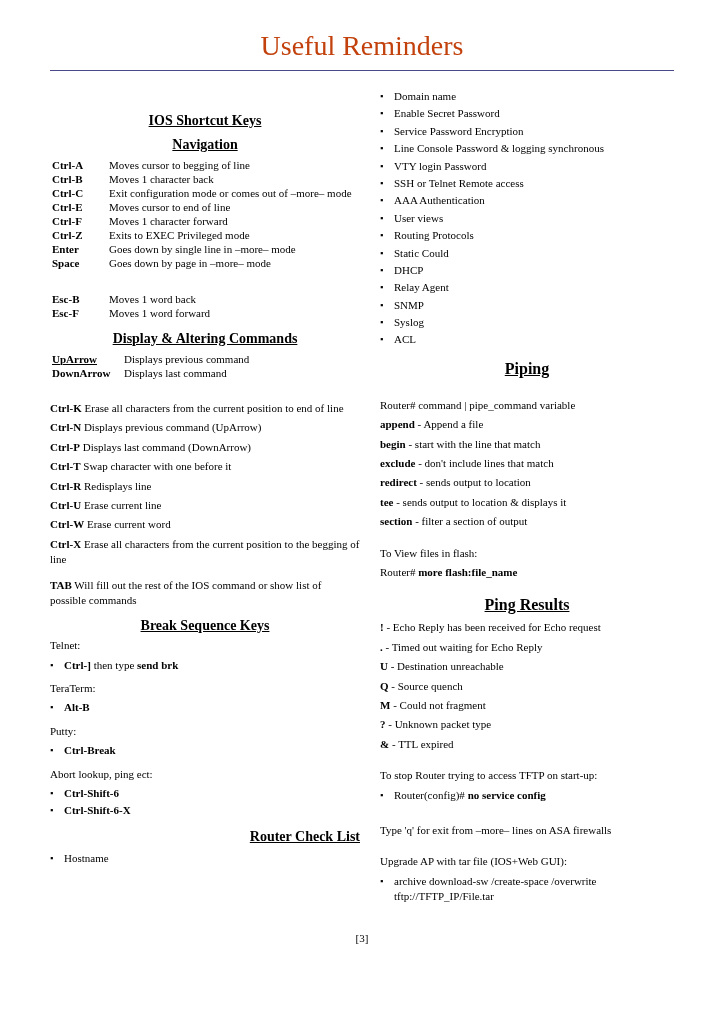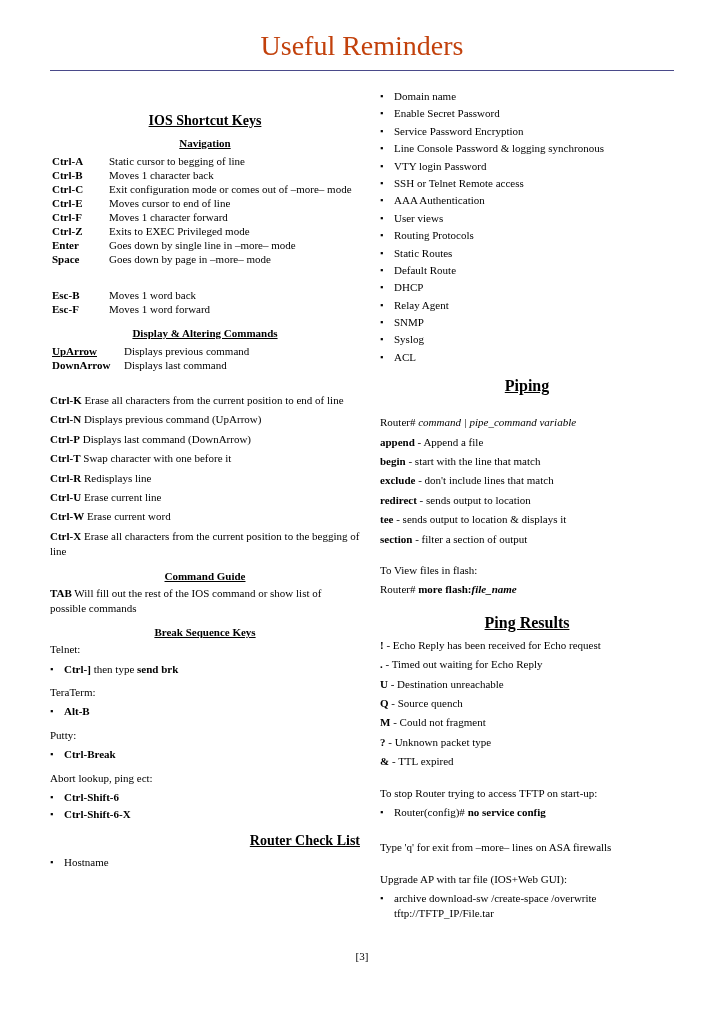--- a/index.html
+++ b/index.html
@@ -43,41 +43,41 @@
     }
     .section-title {
       text-align: center;
       font-size: 14px;
       font-weight: bold;
       text-decoration: underline;
       margin-bottom: 8px;
     }
     .subsection-title {
       text-align: center;
-      font-size: 11px;
+      font-size: 14px;
       font-weight: bold;
       text-decoration: underline;
       margin-bottom: 4px;
     }
     .key-table {
       width: 100%;
       margin-bottom: 8px;
     }
     .key-table tr td:first-child {
       font-weight: bold;
       white-space: nowrap;
       padding-right: 6px;
       vertical-align: top;
       width: 55px;
     }
     .key-table tr td:last-child {
       vertical-align: top;
     }
     .bold { font-weight: bold; }
-    .italic { font-style: italic; }
+    .italic { }
     .section-gap { margin-bottom: 10px; }
     .block-text {
       margin-bottom: 4px;
       line-height: 1.4;
     }
     .bullet-list {
       list-style: none;
       padding-left: 0;
       margin-bottom: 8px;
     }
@@ -136,21 +136,21 @@
     <div class="left-col">
 
       <div class="section-title">IOS Shortcut Keys</div>
 
       <div class="section-gap">
         <div class="subsection-title">Navigation</div>
         <table class="key-table">
           <tbody>
             <tr>
               <td class="bold">Ctrl-A</td>
-              <td>Static cursor to begging of line</td>
+              <td>Moves cursor to begging of line</td>
             </tr>
             <tr>
               <td class="bold">Ctrl-B</td>
               <td>Moves 1 character back</td>
             </tr>
             <tr>
               <td class="bold">Ctrl-C</td>
               <td>Exit configuration mode or comes out of –more– mode</td>
             </tr>
             <tr>
@@ -209,21 +209,20 @@
         <div class="block-text"><span class="bold">Ctrl-N</span>  Displays previous command (UpArrow)</div>
         <div class="block-text"><span class="bold">Ctrl-P</span>  Displays last command (DownArrow)</div>
         <div class="block-text"><span class="bold">Ctrl-T</span>  Swap character with one before it</div>
         <div class="block-text"><span class="bold">Ctrl-R</span>  Redisplays line</div>
         <div class="block-text"><span class="bold">Ctrl-U</span>  Erase current line</div>
         <div class="block-text"><span class="bold">Ctrl-W</span>  Erase current word</div>
         <div class="block-text"><span class="bold">Ctrl-X</span>  Erase all characters from the current position to the begging of line</div>
       </div>
 
       <div class="section-gap">
-        <div class="subsection-title">Command Guide</div>
         <div class="block-text"><span class="bold">TAB</span>    Will fill out the rest of the IOS command or show list of possible commands</div>
       </div>
 
       <div class="section-gap">
         <div class="subsection-title">Break Sequence Keys</div>
         <div class="block-text">Telnet:</div>
         <ul class="bullet-list">
           <li><span class="bold">Ctrl-]</span> then <span style="">type</span> <span class="bold">send brk</span></li>
         </ul>
         <div class="block-text">TeraTerm:</div>
@@ -256,22 +255,21 @@
       <ul class="bullet-list" style="margin-bottom:12px;">
         <li>Domain name</li>
         <li>Enable Secret Password</li>
         <li>Service Password Encryption</li>
         <li>Line Console Password &amp; logging synchronous</li>
         <li>VTY login Password</li>
         <li>SSH or Telnet Remote access</li>
         <li>AAA Authentication</li>
         <li>User views</li>
         <li>Routing Protocols</li>
-        <li>Static Routes</li>
-        <li>Default Route</li>
+        <li>Static Could</li>
         <li>DHCP</li>
         <li>Relay Agent</li>
         <li>SNMP</li>
         <li>Syslog</li>
         <li>ACL</li>
       </ul>
 
       
       <div class="piping-title">Piping</div>
       <div class="block-text">Router# <span class="italic">command | pipe_command variable</span></div>

